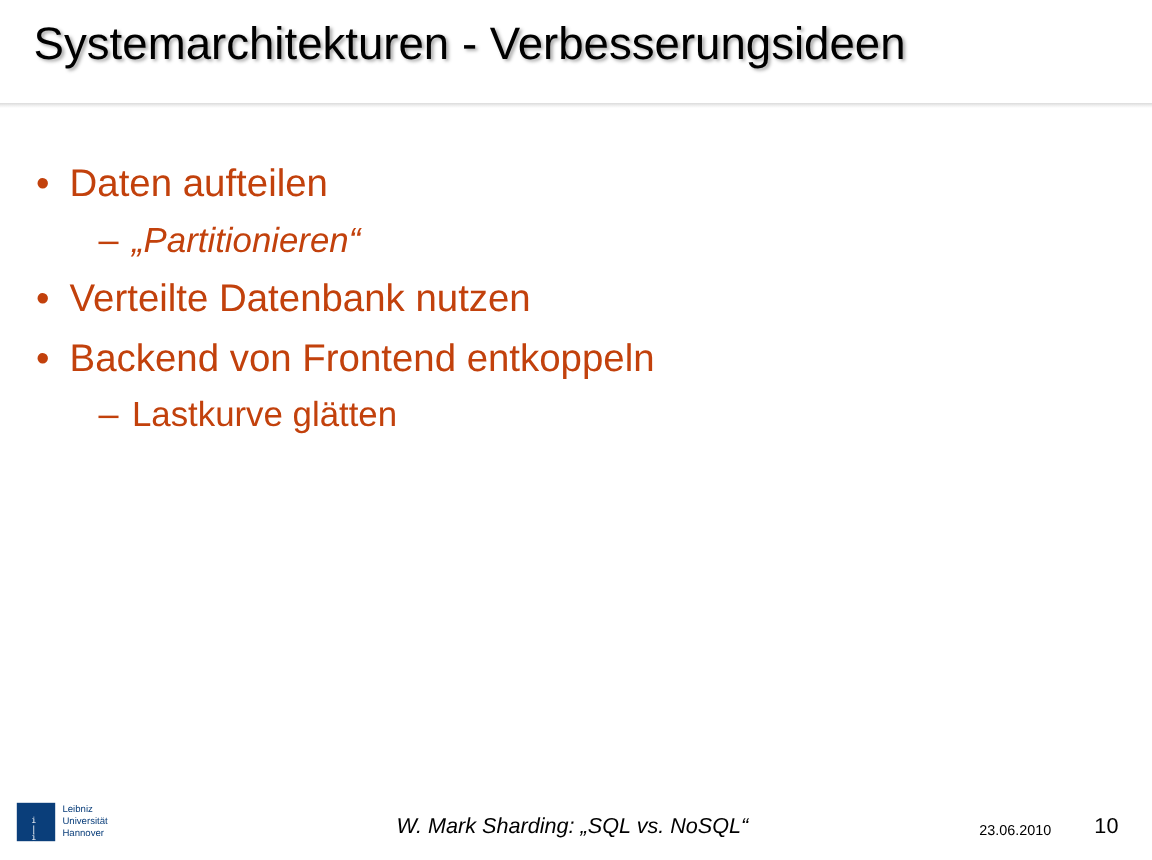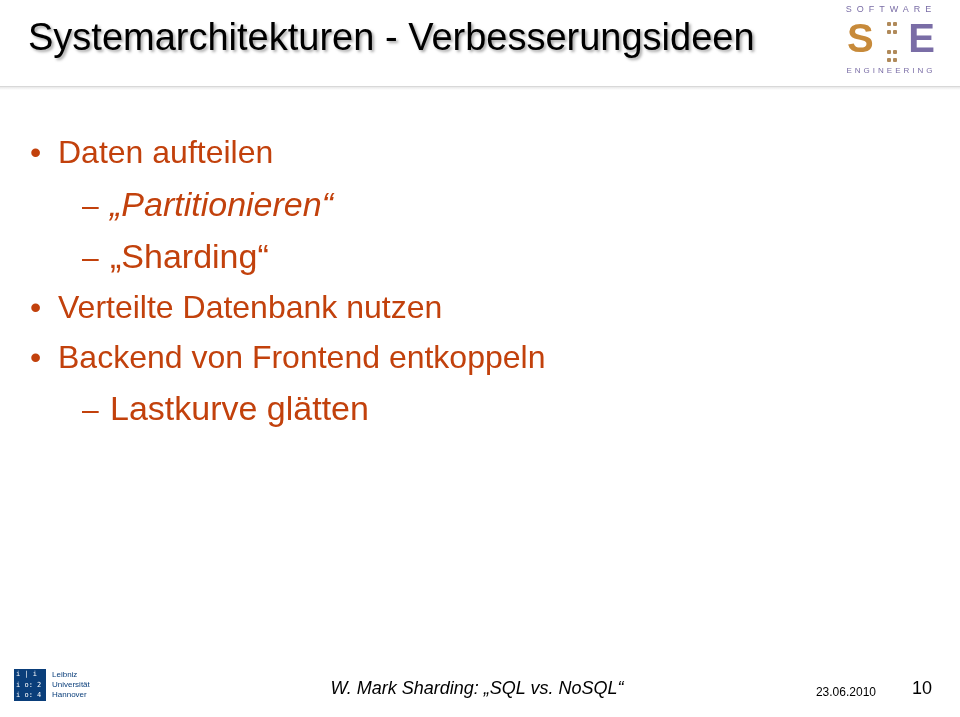--- a/index.html
+++ b/index.html
@@ -79,21 +79,21 @@
     width: 28px;
     font-size: 32px;
   }
   .content ul ul { margin-left: 52px; }
   .content ul ul li::before {
     content: "–";
     display: inline-block;
     width: 28px;
     font-size: 30px;
   }
-  .content ul ul li { font-size: 34px; }
+  .content ul ul li { font-size: 29px; }
   .content ul ul li.italic span { font-style: italic; }
   .quoted::before { content: "„"; }
   .quoted::after { content: "\201C"; }
 
   .footer {
     position: absolute;
     bottom: 12px;
     left: 14px;
     right: 20px;
     height: 42px;
@@ -108,21 +108,21 @@
     align-items: center;
     gap: 6px;
   }
   .uni-mark {
     width: 32px; height: 32px;
     background: #0a3e7a;
     color: #fff;
     display: flex; flex-direction: column;
     font-size: 7px;
     line-height: 7px;
-    padding: 2px;
+    padding: 12px;
     justify-content: space-between;
     font-family: monospace;
   }
   .uni-text {
     color: #0a3e7a;
     font-size: 8px;
     line-height: 10px;
   }
   .foot-center {
     position: absolute;
@@ -147,45 +147,28 @@
     font-size: 18px;
   }
 </style>
 </head>
 <body>
 
 <div class="slide">
 
   <div class="title">Systemarchitekturen - Verbesserungsideen</div>
 
-  <div class="logo">
-    <div class="logo-top">SOFTWARE</div>
-    <div class="logo-mid">
-      <span class="s">S</span>
-      <span class="e">E</span>
-      <span class="dot" style="left:46px;top:6px"></span>
-      <span class="dot" style="left:52px;top:6px"></span>
-      <span class="dot" style="left:46px;top:14px"></span>
-      <span class="dot" style="left:52px;top:14px"></span>
-      <span class="dot" style="left:46px;top:34px"></span>
-      <span class="dot" style="left:52px;top:34px"></span>
-      <span class="dot" style="left:46px;top:42px"></span>
-      <span class="dot" style="left:52px;top:42px"></span>
-    </div>
-    <div class="logo-bottom">ENGINEERING</div>
-  </div>
 
   <div class="rule"></div>
 
   <div class="content">
     <ul>
       <li><span>Daten aufteilen</span>
         <ul>
           <li class="italic"><span class="quoted">Partitionieren</span></li>
-          <li><span class="quoted">Sharding</span></li>
         </ul>
       </li>
       <li><span>Verteilte Datenbank nutzen</span></li>
       <li><span>Backend von Frontend entkoppeln</span>
         <ul>
           <li><span>Lastkurve glätten</span></li>
         </ul>
       </li>
     </ul>
   </div>

